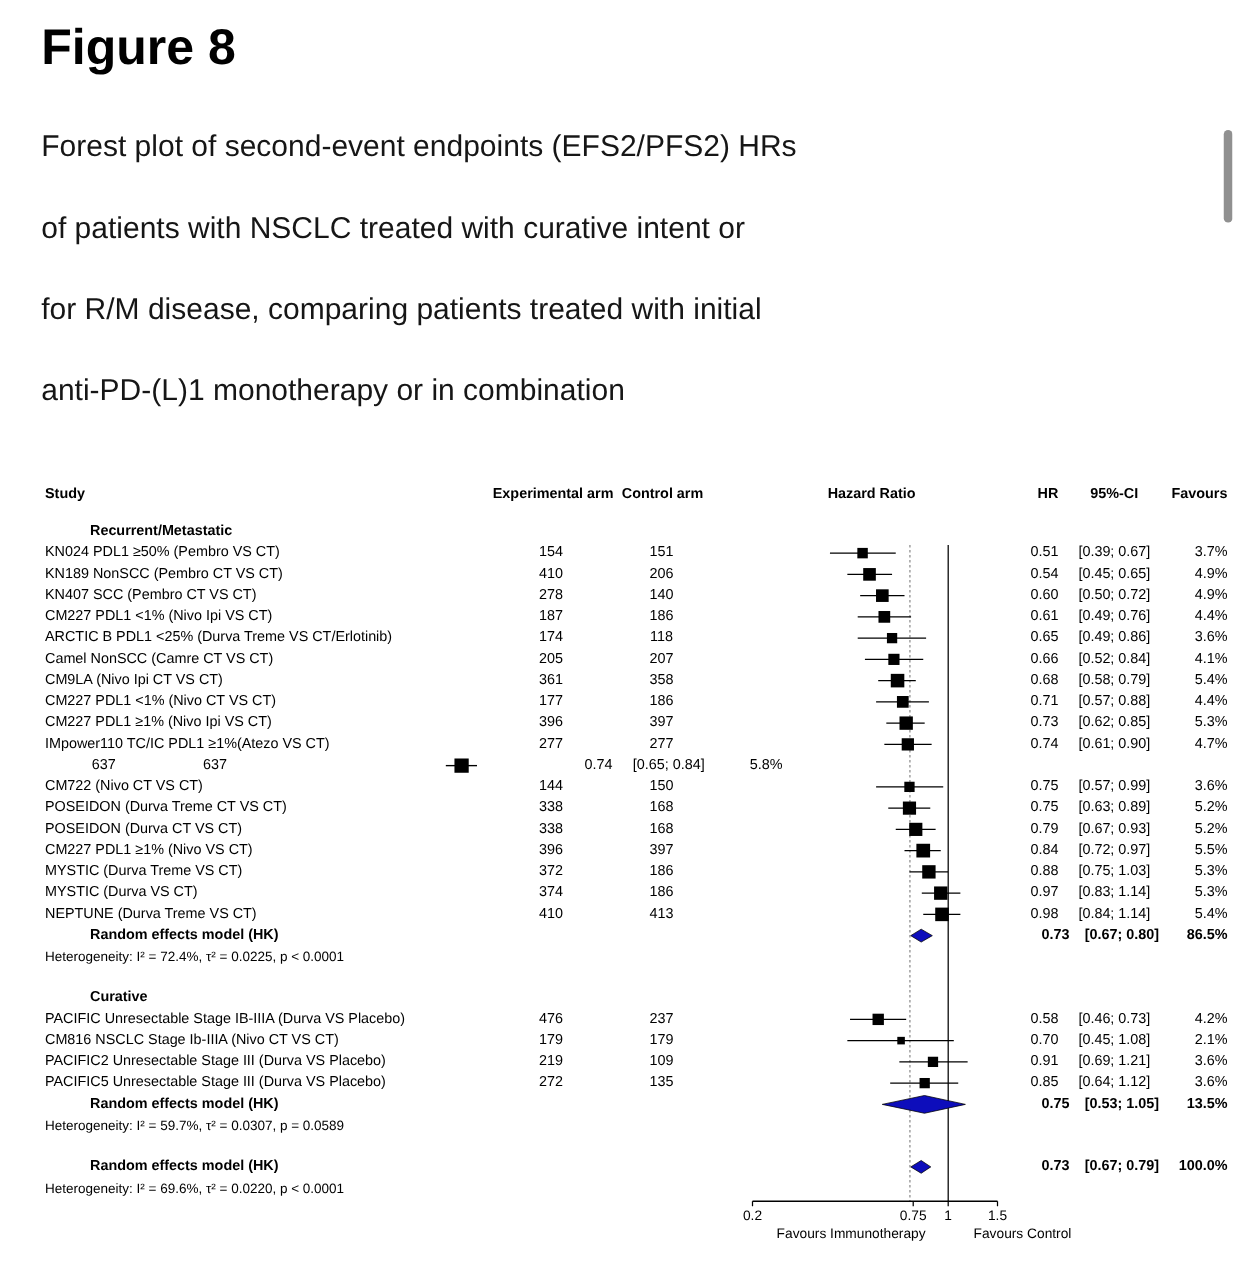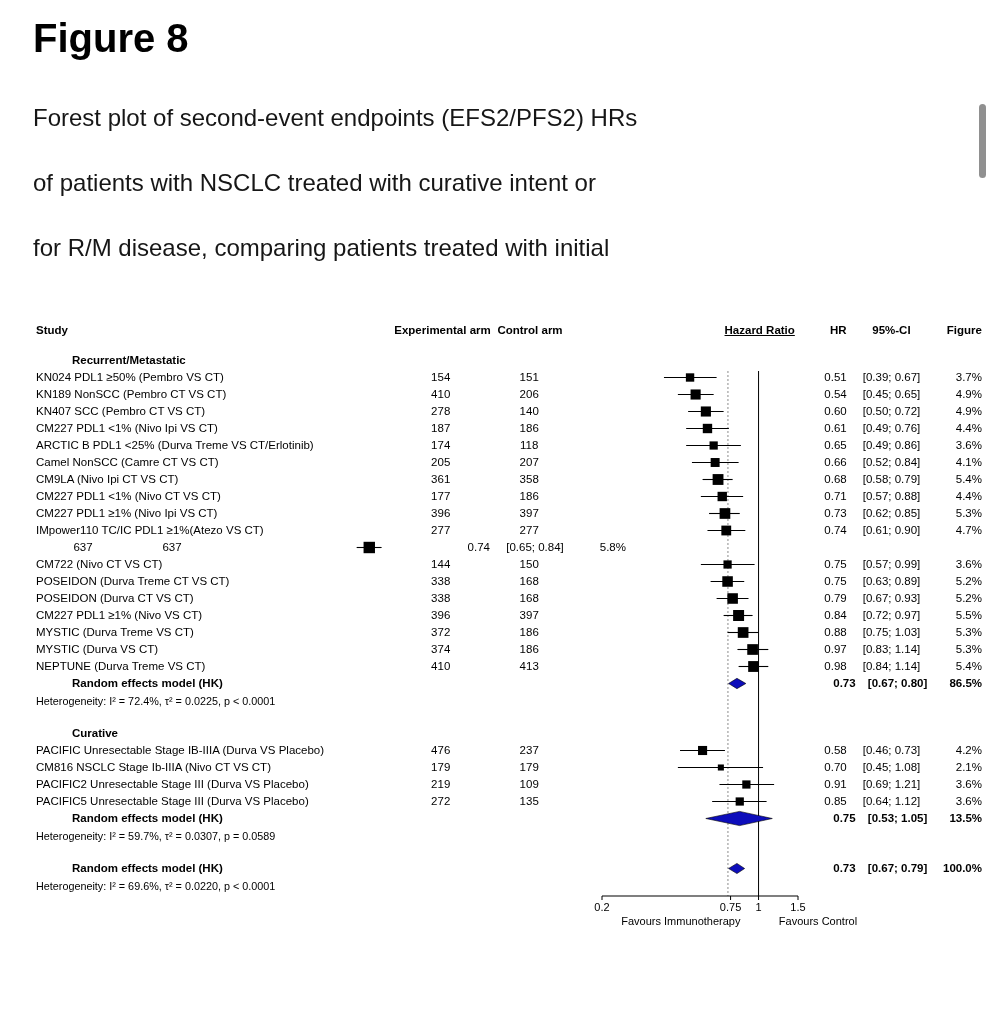--- a/index.html
+++ b/index.html
@@ -35,51 +35,52 @@
   .fbody { position: relative; margin-top: 10px; }
   .frow { display: flex; height: 17px; line-height: 17px; align-items: center; }
   .bold { font-weight: bold; padding-left: 36px; }
   .gap { margin-top: 14px; }
   .het { height: 19px; line-height: 19px; }
   .het .cstudy { width: 560px; font-size: 10.8px; }
   .cstudy { width: 360px; white-space: nowrap; }
   .cexp { width: 94px; text-align: center; white-space: nowrap; }
   .cctrl { width: 84px; text-align: center; white-space: nowrap; }
   .cplot { width: 196px; margin-left: 28px; position: relative; z-index: 2; }
-  .fheader .cplot { text-align: right; text-decoration: underline; }
+  .fheader .cplot { text-align: center; }
   .chr { width: 42px; margin-left: 10px; text-align: right; }
   .cci { width: 82px; margin-left: 4px; text-align: center; white-space: nowrap; }
   .cw { width: 46px; margin-left: 4px; text-align: right; }
   .skip2 { margin-left: 206px; }
   #overlay { position: absolute; z-index: 1; pointer-events: none; }
   svg { display: block; overflow: visible; }
 </style>
 </head>
 <body>
 
 <div class="page">
   <div class="scrollbar"></div>
 
   <h1 class="title">Figure 8</h1>
 
   <div class="caption">
     <div>Forest plot of second-event endpoints (EFS2/PFS2) HRs</div>
     <div>of patients with NSCLC treated with curative intent or</div>
     <div>for R/M disease, comparing patients treated with initial</div>
+    <div>anti-PD-(L)1 monotherapy or in combination</div>
   </div>
 
   <div class="ftable">
     <div class="fheader">
       <div class="cstudy">Study</div>
       <div class="cexp">Experimental arm</div>
       <div class="cctrl">Control arm</div>
       <div class="cplot">Hazard Ratio</div>
       <div class="chr">HR</div>
       <div class="cci">95%-CI</div>
-      <div class="cw">Figure</div>
+      <div class="cw">Favours</div>
     </div>
     <div class="fbody" id="fbody">
         <div class="frow">
           <div class="cstudy bold">Recurrent/Metastatic</div>
         </div>
         <div class="frow">
           <div class="cstudy">KN024 PDL1 ≥50% (Pembro VS CT)</div>
           <div class="cexp">154</div>
           <div class="cctrl">151</div>
           <div class="cplot">

